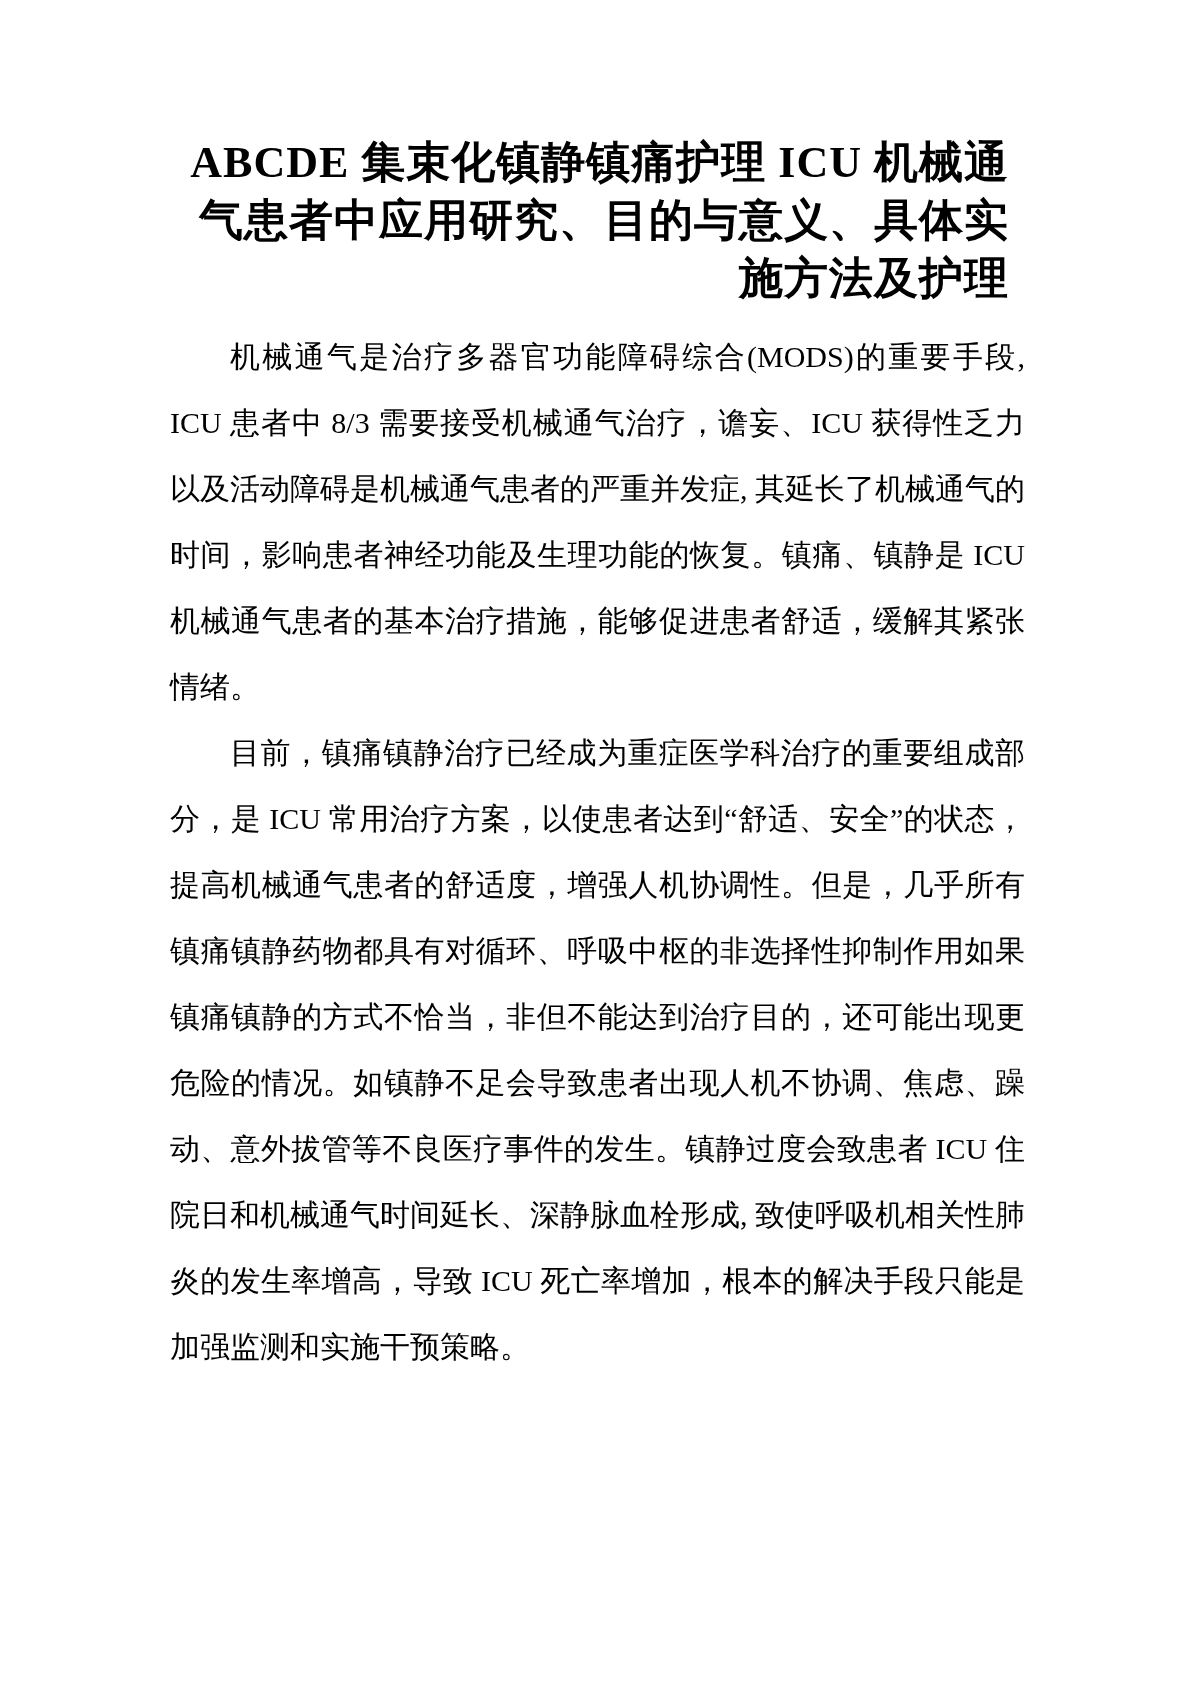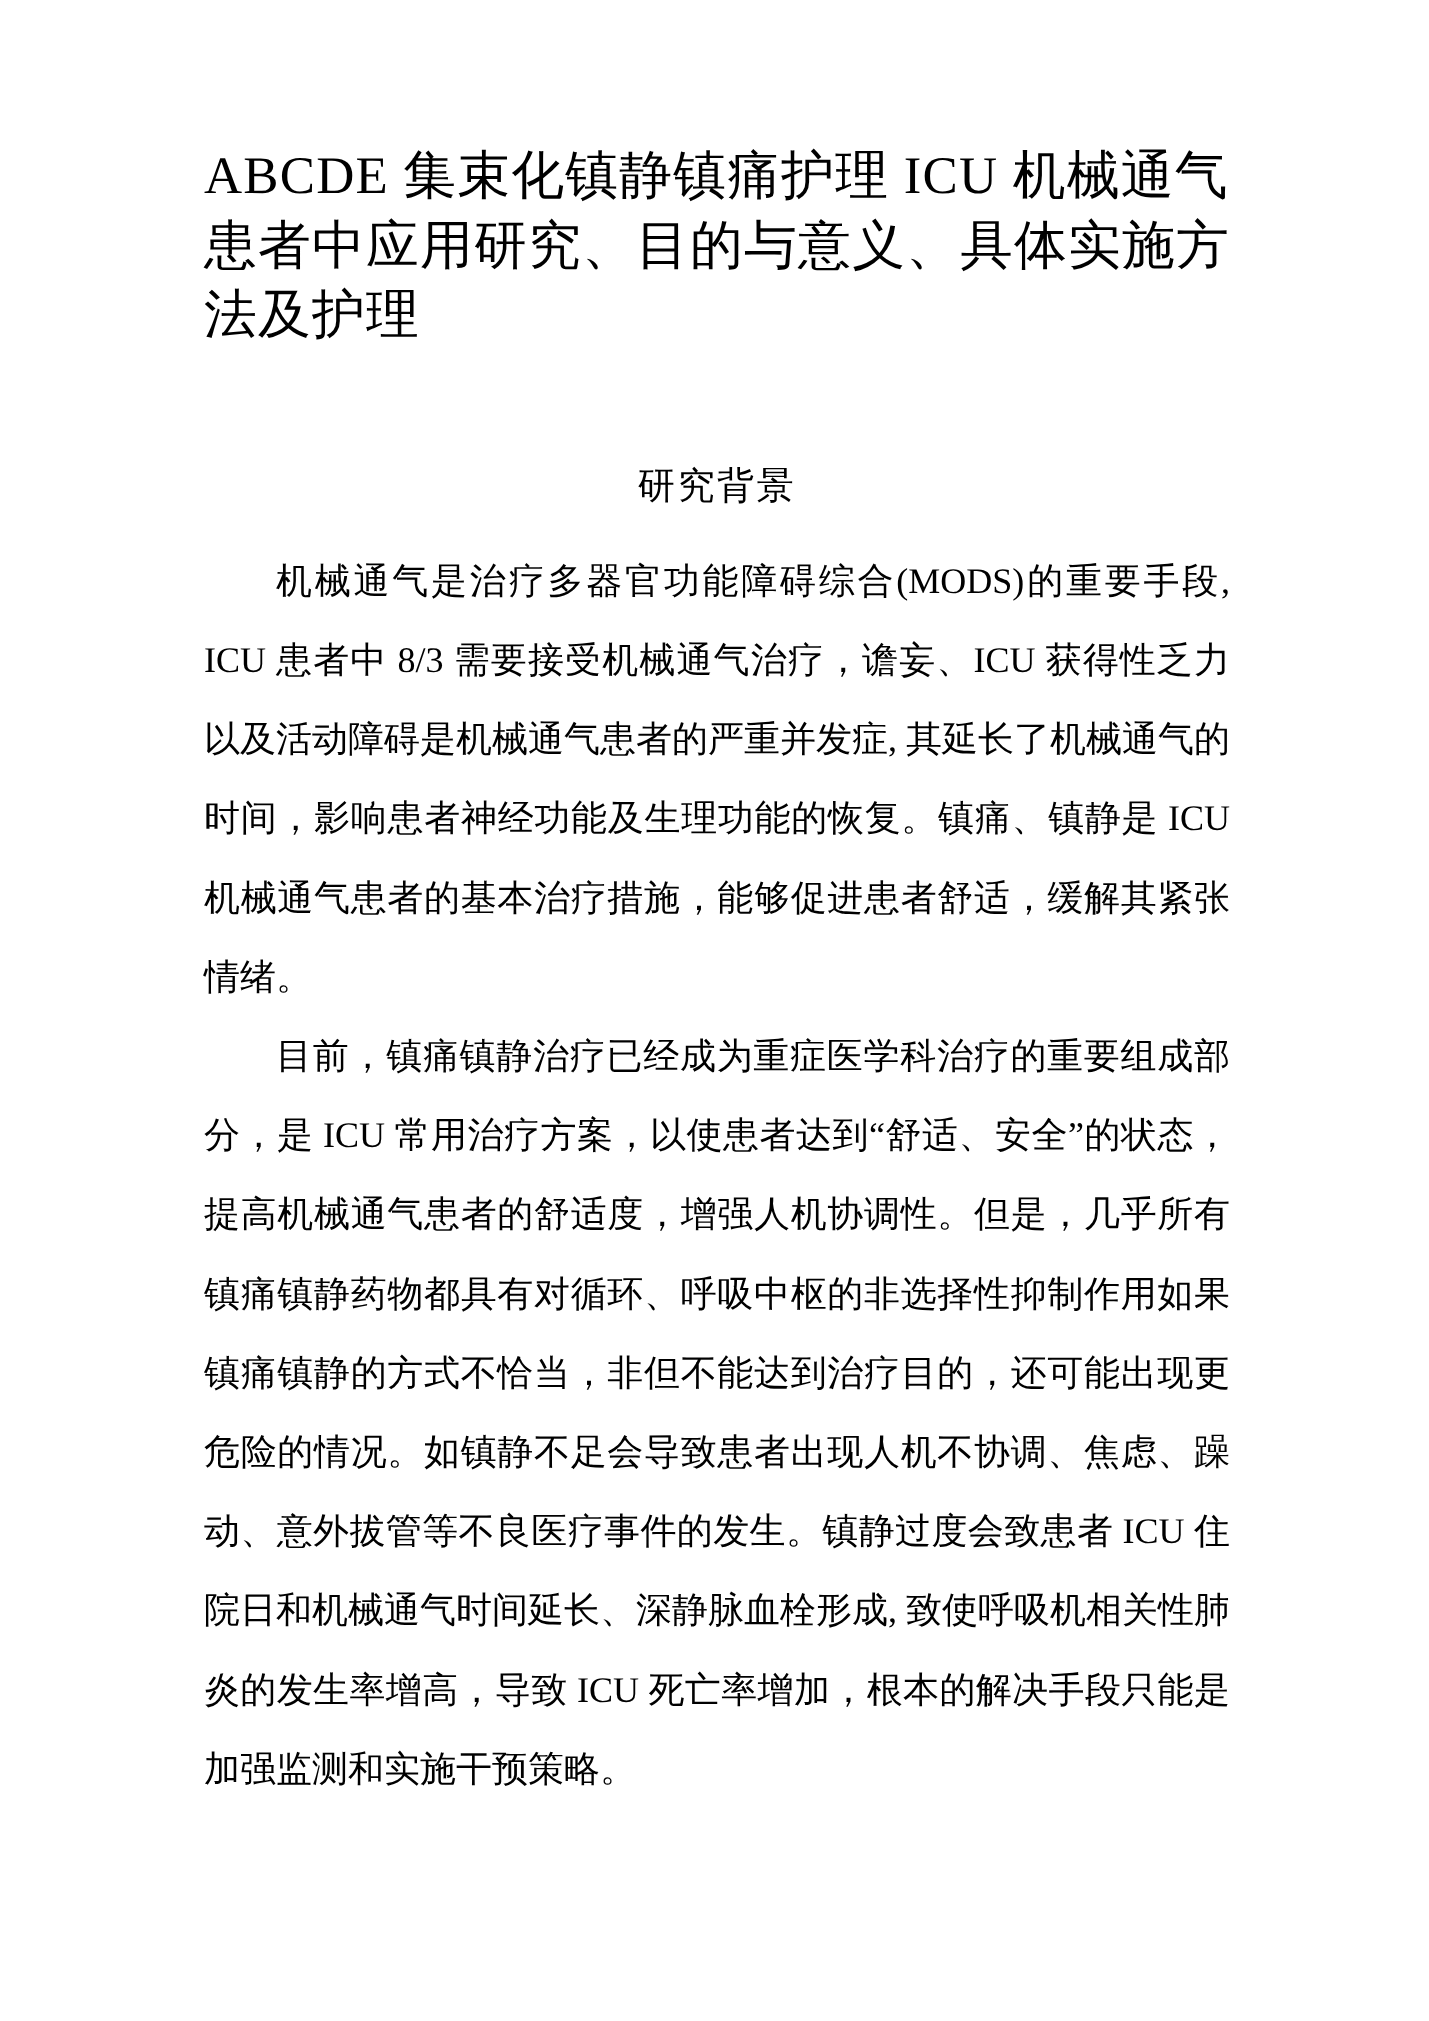--- a/index.html
+++ b/index.html
@@ -14,24 +14,24 @@
     margin: 0 auto;
     background: #ffffff;
     box-sizing: border-box;
     padding: 118px 166px 0 170px;
     font-family: "Liberation Serif", "DejaVu Serif", serif;
     color: #000000;
     overflow: hidden;
   }
   .doc-title {
     font-size: 44px;
-    font-weight: normal;
-    text-align: left;
+    font-weight: bold;
+    text-align: right;
     line-height: 1.32;
-    margin: 0;
+    margin: 16px;
     letter-spacing: 1px;
   }
   .section-heading {
     font-size: 31px;
     font-weight: normal;
     text-align: center;
     margin: 92px 0 26px 0;
     letter-spacing: 2px;
   }
   .body-text p {
@@ -41,20 +41,19 @@
     text-indent: 2em;
     margin: 0;
   }
 </style>
 </head>
 <body>
 
 <div class="page">
   <h1 class="doc-title">ABCDE 集束化镇静镇痛护理 ICU 机械通气患者中应用研究、目的与意义、具体实施方法及护理</h1>
 
-  <h2 class="section-heading">研究背景</h2>
 
   <div class="body-text">
     <p>机械通气是治疗多器官功能障碍综合(MODS)的重要手段, ICU 患者中 8/3 需要接受机械通气治疗，谵妄、ICU 获得性乏力以及活动障碍是机械通气患者的严重并发症, 其延长了机械通气的时间，影响患者神经功能及生理功能的恢复。镇痛、镇静是 ICU 机械通气患者的基本治疗措施，能够促进患者舒适，缓解其紧张情绪。</p>
     <p>目前，镇痛镇静治疗已经成为重症医学科治疗的重要组成部分，是 ICU 常用治疗方案，以使患者达到“舒适、安全”的状态，提高机械通气患者的舒适度，增强人机协调性。但是，几乎所有镇痛镇静药物都具有对循环、呼吸中枢的非选择性抑制作用如果镇痛镇静的方式不恰当，非但不能达到治疗目的，还可能出现更危险的情况。如镇静不足会导致患者出现人机不协调、焦虑、躁动、意外拔管等不良医疗事件的发生。镇静过度会致患者 ICU 住院日和机械通气时间延长、深静脉血栓形成, 致使呼吸机相关性肺炎的发生率增高，导致 ICU 死亡率增加，根本的解决手段只能是加强监测和实施干预策略。</p>
 
   </div>
 </div>
 
 </body></html>

